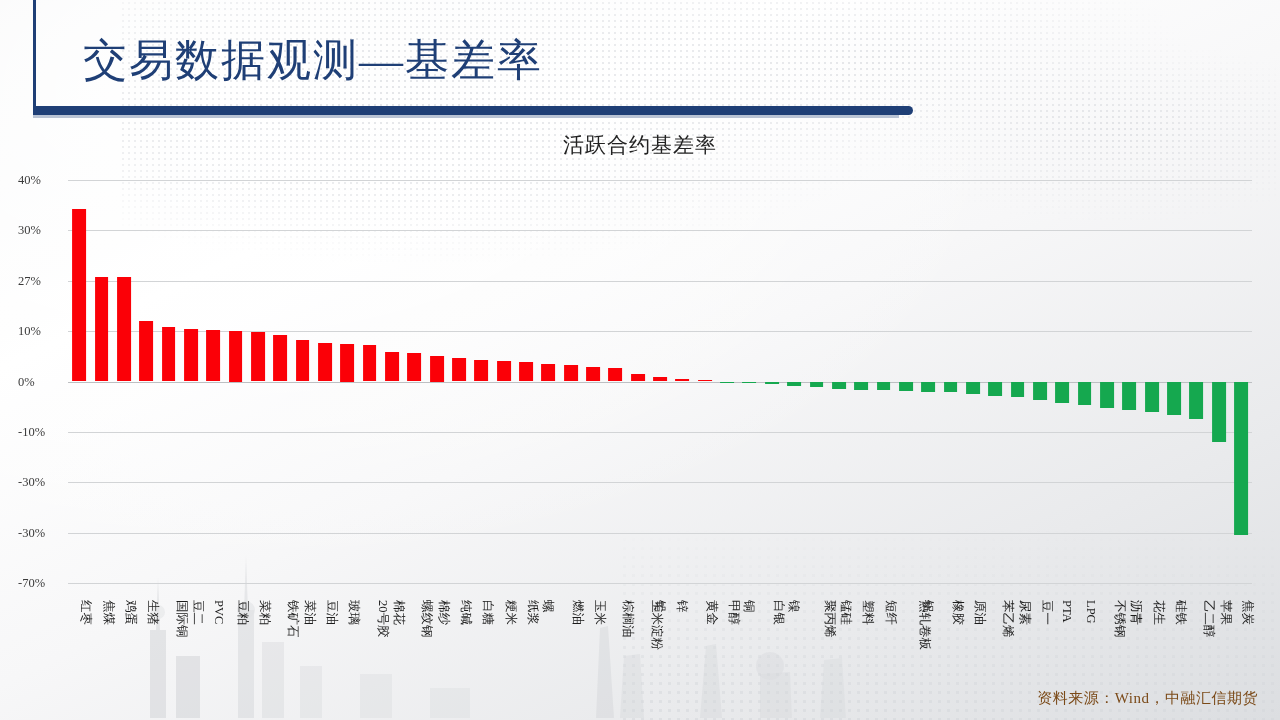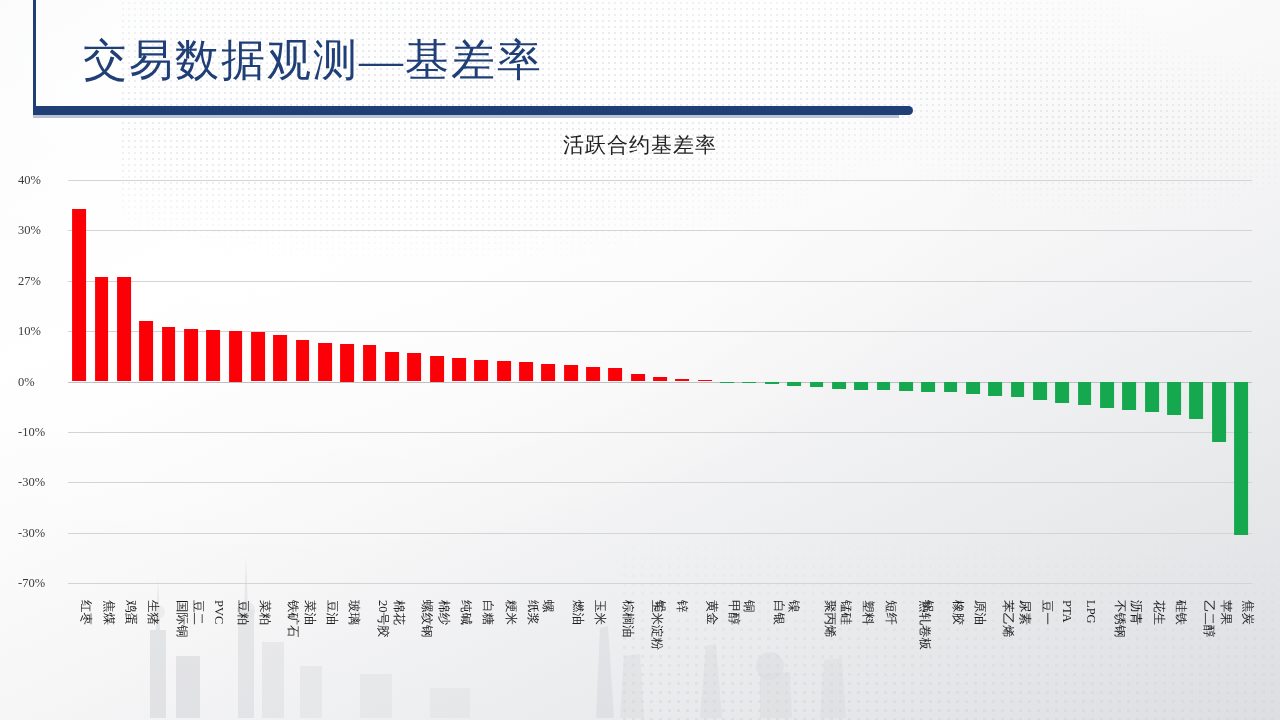--- a/index.html
+++ b/index.html
@@ -610,14 +610,15 @@
         <span class="xlab">乙二醇</span>
       </div>
       <div class="xcell">
         <span class="xlab">苹果</span>
       </div>
       <div class="xcell">
         <span class="xlab">焦炭</span>
       </div>
     </div>
 
+  <div class="source">资料来源：Wind，中融汇信期货</div>
 
 </div>
 
 </body></html>

